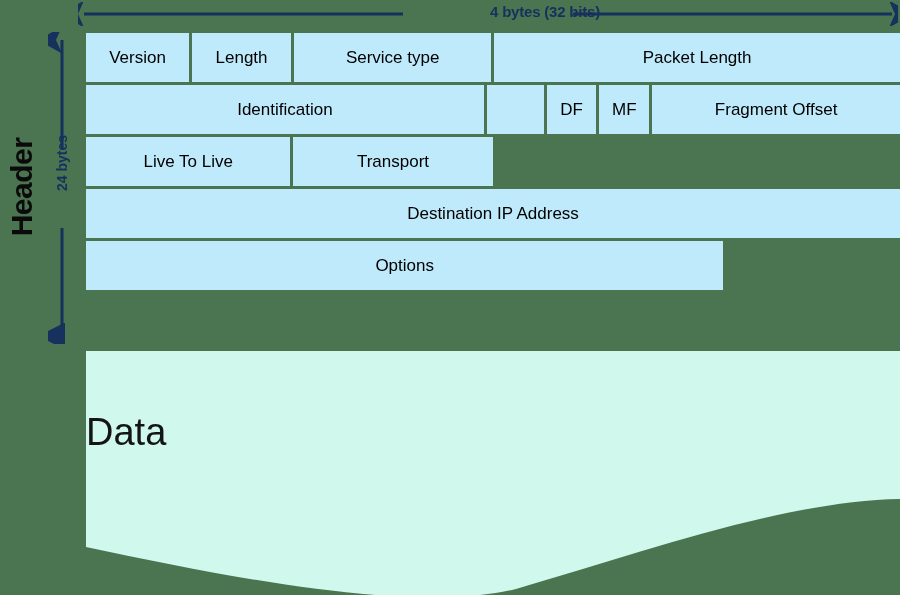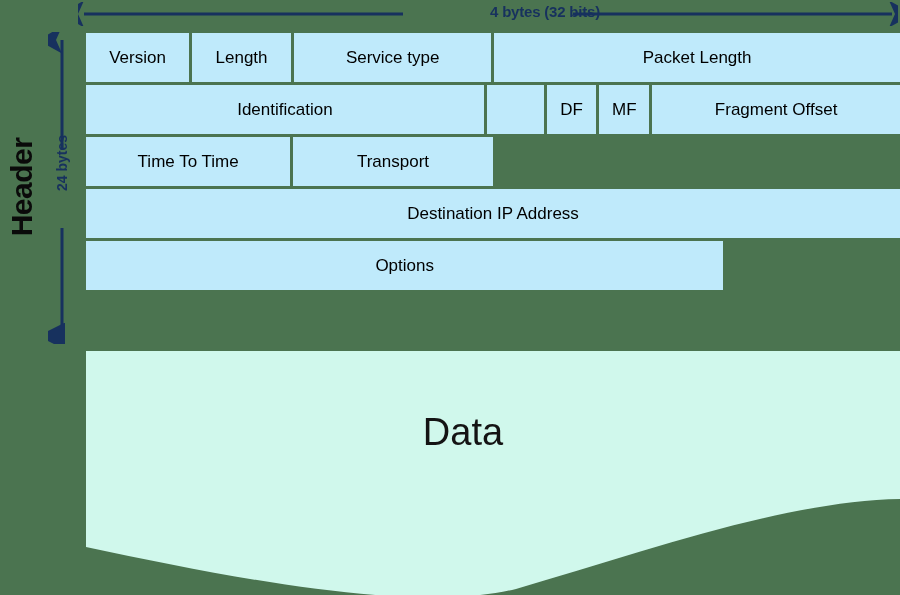--- a/index.html
+++ b/index.html
@@ -118,21 +118,20 @@
     position: absolute;
     left: 0; top: 0;
     width: 814px;
     height: 244px;
   }
   .data-label {
     position: absolute;
     left: 0;
     top: 60px;
     width: 754px;
-    text-align: center;
     font-size: 38px;
     color: #141414;
     letter-spacing: 0px;
   }
 </style>
 </head>
 <body>
 
 <div id="stage">
 
@@ -176,21 +175,21 @@
 
     <div class="hrow">
       <div class="cell" style="width:49.6%">Identification</div>
       <div class="cell" style="width:7.1%"></div>
       <div class="cell" style="width:6.2%">DF</div>
       <div class="cell" style="width:6.2%">MF</div>
       <div class="cell" style="width:30.9%">Fragment Offset</div>
     </div>
 
     <div class="hrow">
-      <div class="cell" style="width:25.1%">Time To Time</div>
+      <div class="cell" style="width:25.1%">Live To Live</div>
       <div class="cell" style="width:24.5%">Transport</div>
     </div>
 
 
     <div class="hrow">
       <div class="cell" style="width:100%">Destination IP Address</div>
     </div>
 
     <div class="hrow">
       <div class="cell" style="width:78.3%">Options</div>

